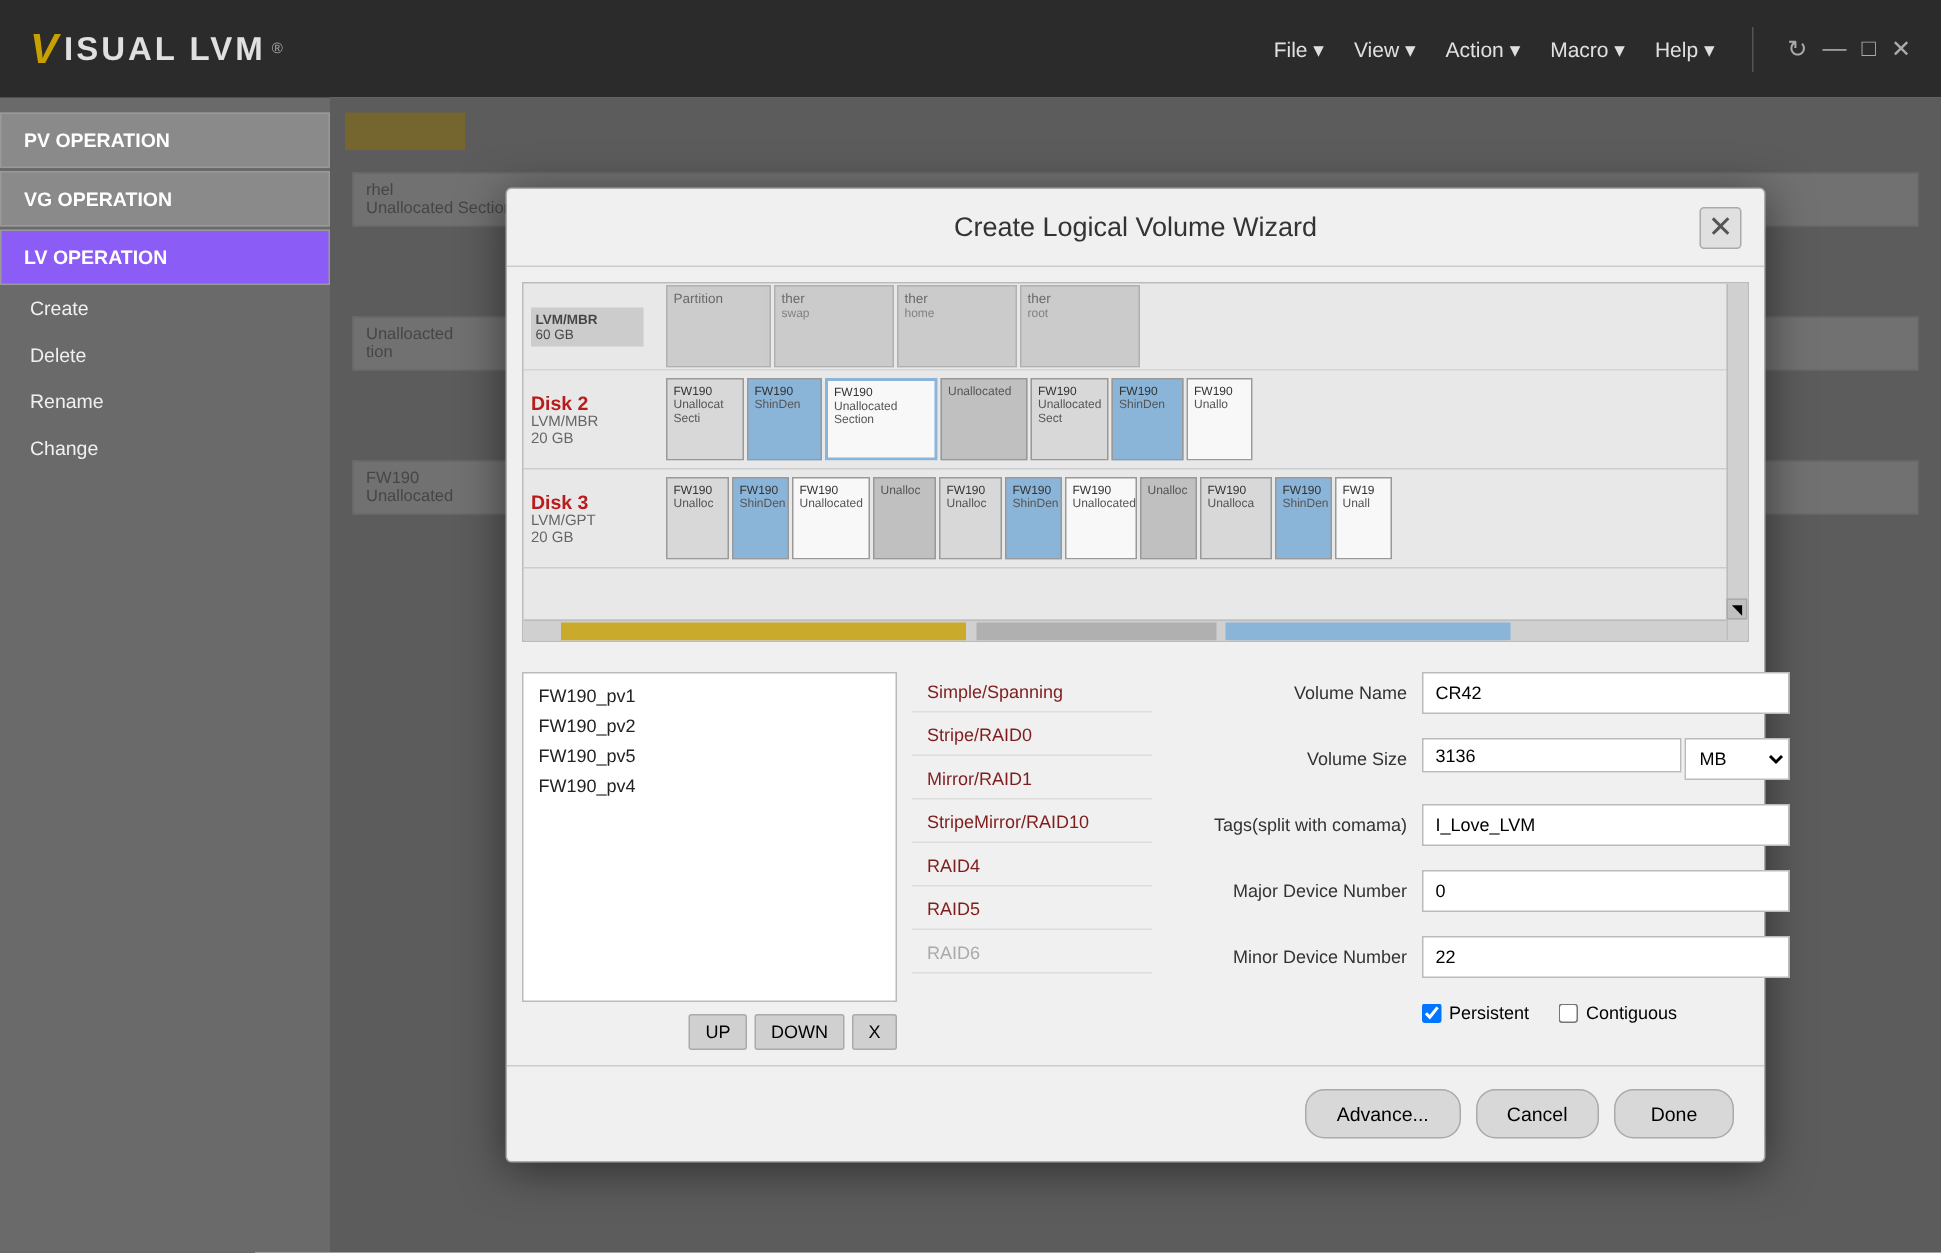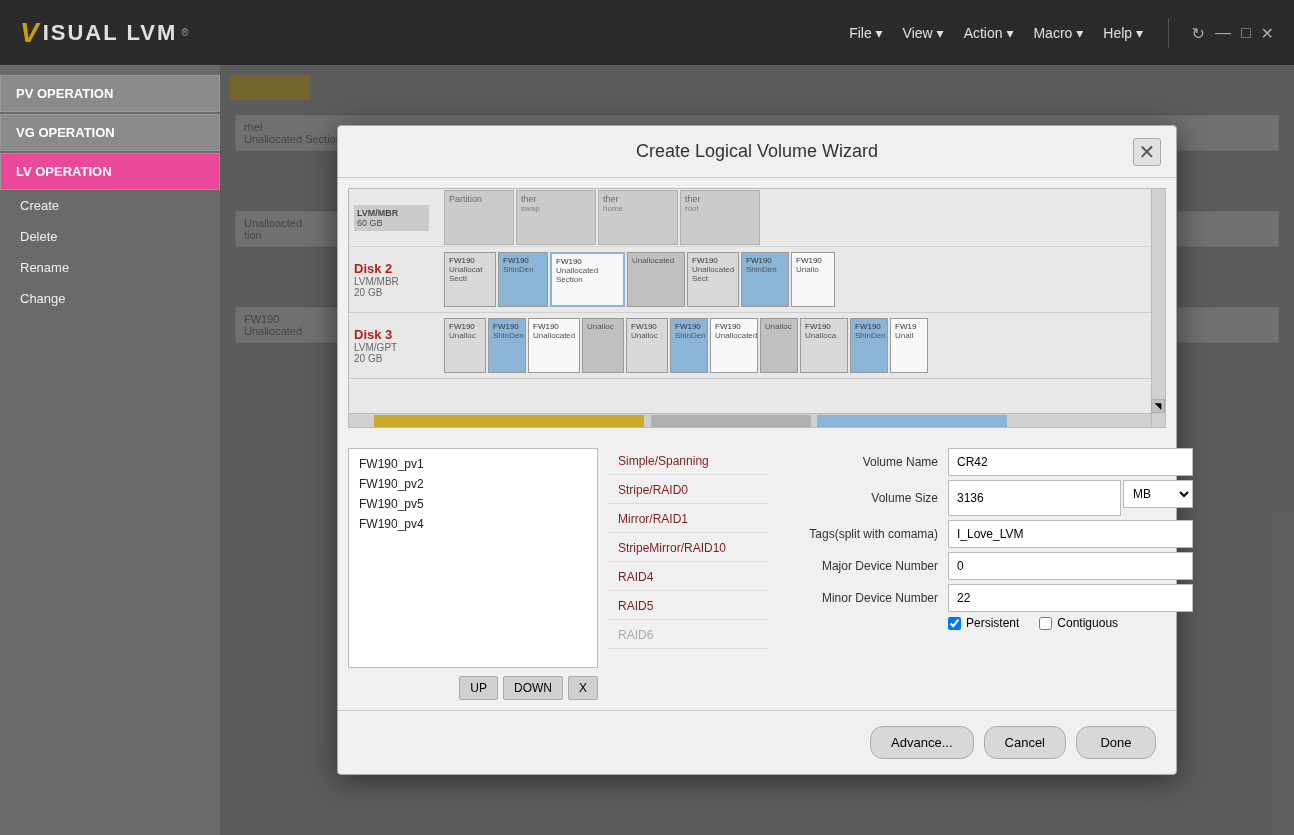--- a/index.html
+++ b/index.html
@@ -102,21 +102,21 @@
     .sidebar-header {
       background: #8a8a8a;
       color: #fff;
       padding: 10px 15px;
       font-weight: bold;
       font-size: 13px;
       cursor: pointer;
       border: 1px solid #999;
     }
     .sidebar-header.active {
-      background: #ec4899;
+      background: #8b5cf6;
     }
     .sidebar-item {
       color: #f0f0f0;
       padding: 8px 20px;
       cursor: pointer;
       font-size: 13px;
     }
 
     
     .right-panel {
@@ -303,21 +303,21 @@
     .raid-item.disabled {
       color: #aaa;
       cursor: default;
     }
 
     
     .form-area {
       flex: 1;
       display: flex;
       flex-direction: column;
-      gap: 4px;
+      gap: 16px;
     }
     .form-row {
       display: flex;
       align-items: center;
       gap: 10px;
     }
     .form-label {
       width: 160px;
       flex-shrink: 0;
       font-size: 12px;
@@ -609,21 +609,21 @@
           </div>
 
           <div class="form-area">
             <div class="form-row">
               <span class="form-label">Volume Name</span>
               <input class="form-input" type="text" value="CR42" style="">
             </div>
             <div class="form-row">
               <span class="form-label">Volume Size</span>
               <div class="form-input-size">
-                <input type="text" value="3136" style="flex: 1 1 0%; height: 36px; border: 1px solid rgb(187, 187, 187); padding: 0px 8px; font-size: 12px;">
+                <input type="text" value="3136" style="flex: 1 1 0%; height: 23px; border: 1px solid rgb(187, 187, 187); padding: 0px 8px; font-size: 12px;">
                 <select class="form-select">
                   <option>MB</option>
                   <option>GB</option>
                   <option>TB</option>
                 </select>
               </div>
             </div>
             <div class="form-row">
               <span class="form-label">Tags(split with comama)</span>
               <input class="form-input" type="text" value="I_Love_LVM" style="">

